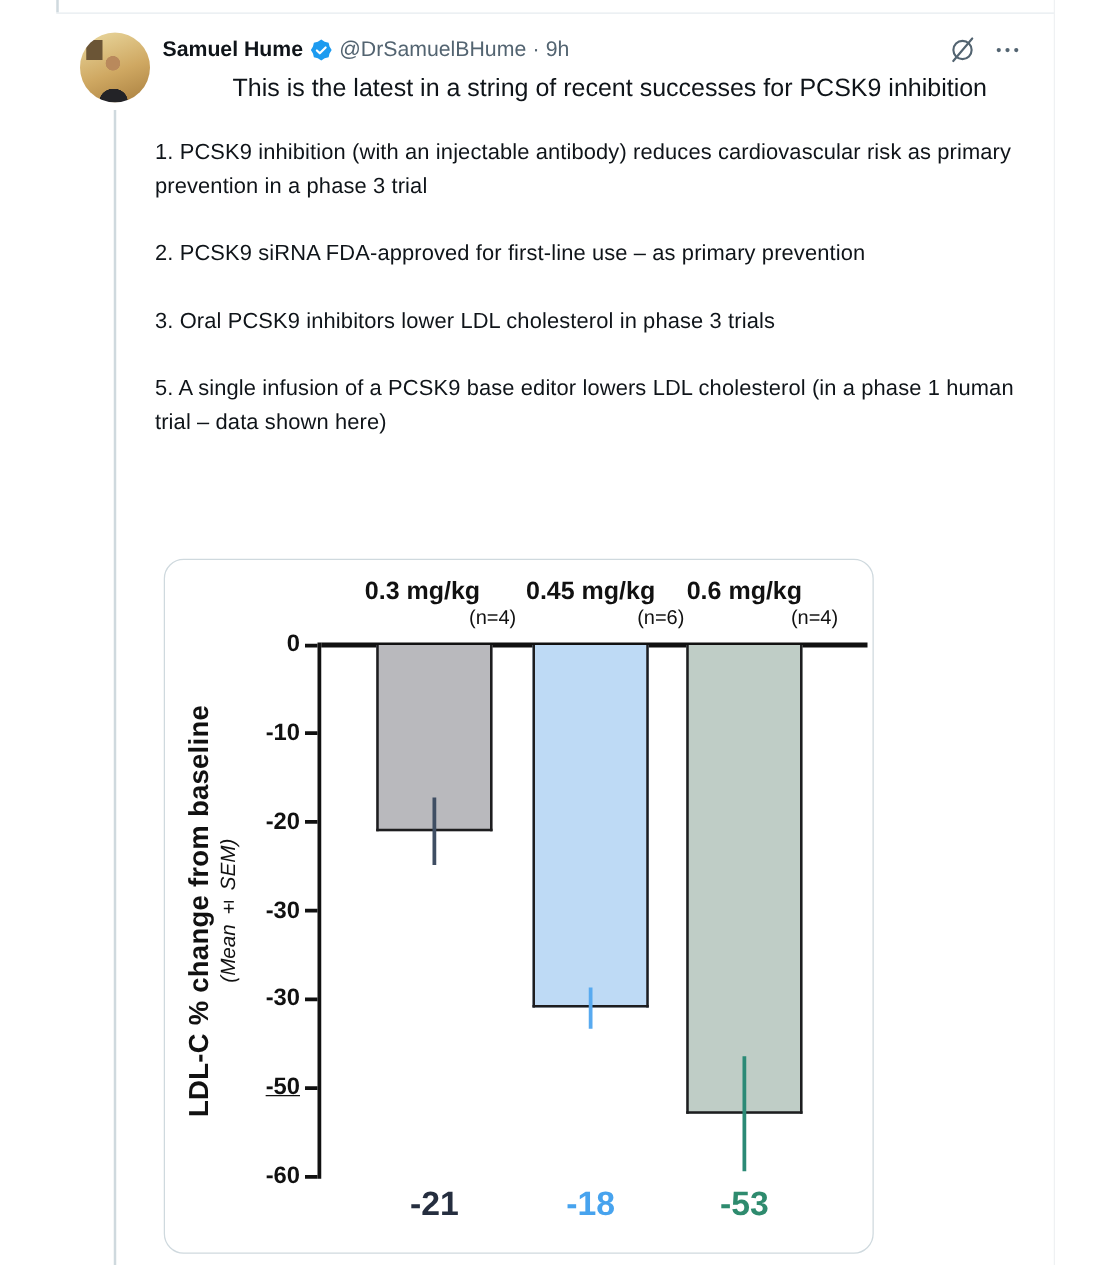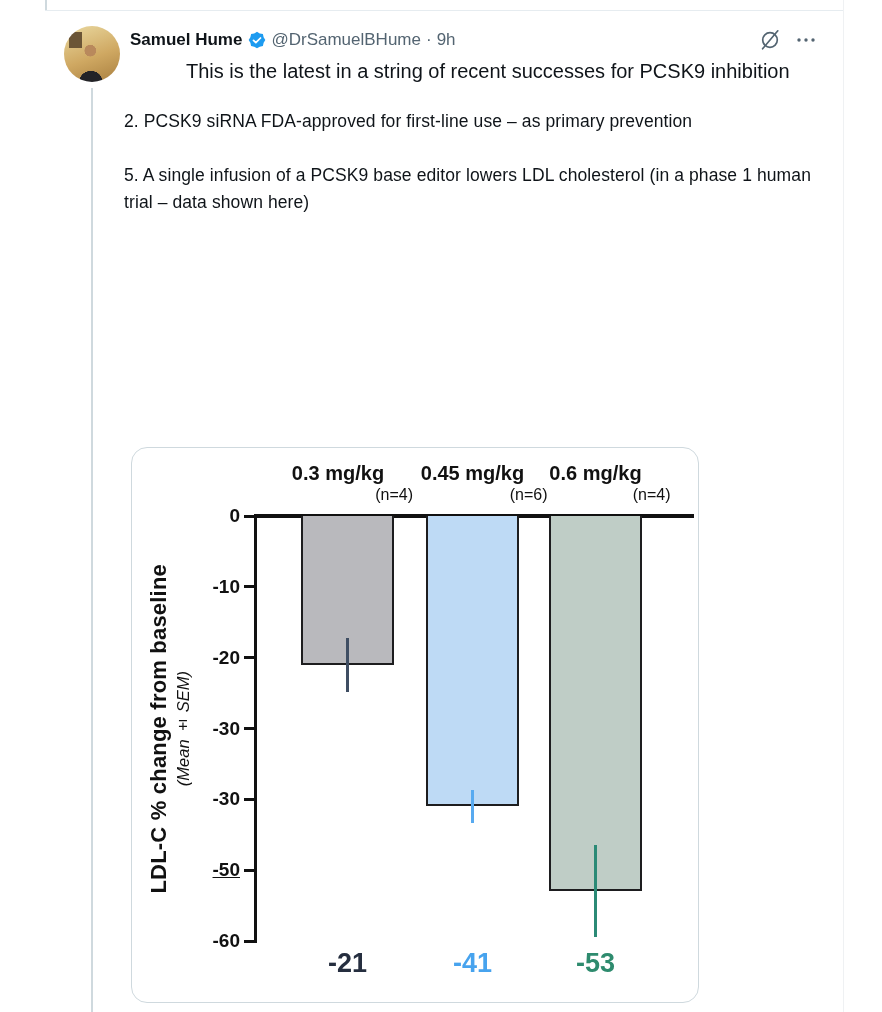--- a/index.html
+++ b/index.html
@@ -107,21 +107,23 @@
       <circle cx="5" cy="12" r="1.7" fill="#536471"></circle>
       <circle cx="12" cy="12" r="1.7" fill="#536471"></circle>
       <circle cx="19" cy="12" r="1.7" fill="#536471"></circle>
     </svg>
   </span>
 </div>
 
 <div class="lead">This is the latest in a string of recent successes for PCSK9 inhibition</div>
 
 <div class="tweet-body">
+  <p>1. PCSK9 inhibition (with an injectable antibody) reduces cardiovascular risk as primary prevention in a phase 3 trial</p>
   <p>2. PCSK9 siRNA FDA-approved for first-line use – as primary prevention</p>
+  <p>3. Oral PCSK9 inhibitors lower LDL cholesterol in phase 3 trials</p>
   <p>5. A single infusion of a PCSK9 base editor lowers LDL cholesterol (in a phase 1 human trial – data shown here)</p>
 </div>
 
 <div class="chart-card">
   <div class="plot" id="plot">
     <div class="y-title-wrap">
       <span class="y-title-main">LDL-C % change from baseline</span>
       <span class="y-title-sub">(Mean ± SEM)</span>
     </div>
     <div class="y-axis"></div>
@@ -146,21 +148,21 @@
       </div>
       <div class="bar" style="left: 169px; width: 93px; top: 68px; height: 148.75px; background: rgb(185, 185, 189); border-color: rgb(29, 29, 31);"></div>
       <div class="error-bar" style="left: 214px; top: 189.833px; height: 53.8333px; background: rgb(63, 78, 99);"></div>
       <div class="bar-value" style="left: 155.5px; color: rgb(37, 46, 63);">-21</div>
       <div class="dose-header" style="left: 265.5px;">
         <div class="dose">0.45 mg/kg</div>
         <div class="n">(n=6)</div>
       </div>
       <div class="bar" style="left: 294px; width: 93px; top: 68px; height: 290.417px; background: rgb(190, 218, 245); border-color: rgb(29, 29, 31);"></div>
       <div class="error-bar" style="left: 339px; top: 342.125px; height: 32.5833px; background: rgb(88, 170, 240);"></div>
-      <div class="bar-value" style="left: 280.5px; color: rgb(71, 163, 238);">-41</div>
+      <div class="bar-value" style="left: 280.5px; color: rgb(71, 163, 238);">-18</div>
       <div class="dose-header" style="left: 388.5px;">
         <div class="dose">0.6 mg/kg</div>
         <div class="n">(n=4)</div>
       </div>
       <div class="bar" style="left: 417px; width: 93px; top: 68px; height: 375.417px; background: rgb(191, 205, 198); border-color: rgb(29, 29, 31);"></div>
       <div class="error-bar" style="left: 462px; top: 397.375px; height: 92.0833px; background: rgb(43, 138, 118);"></div>
       <div class="bar-value" style="left: 403.5px; color: rgb(46, 139, 110);">-53</div>
     </div>
 </div>
 

